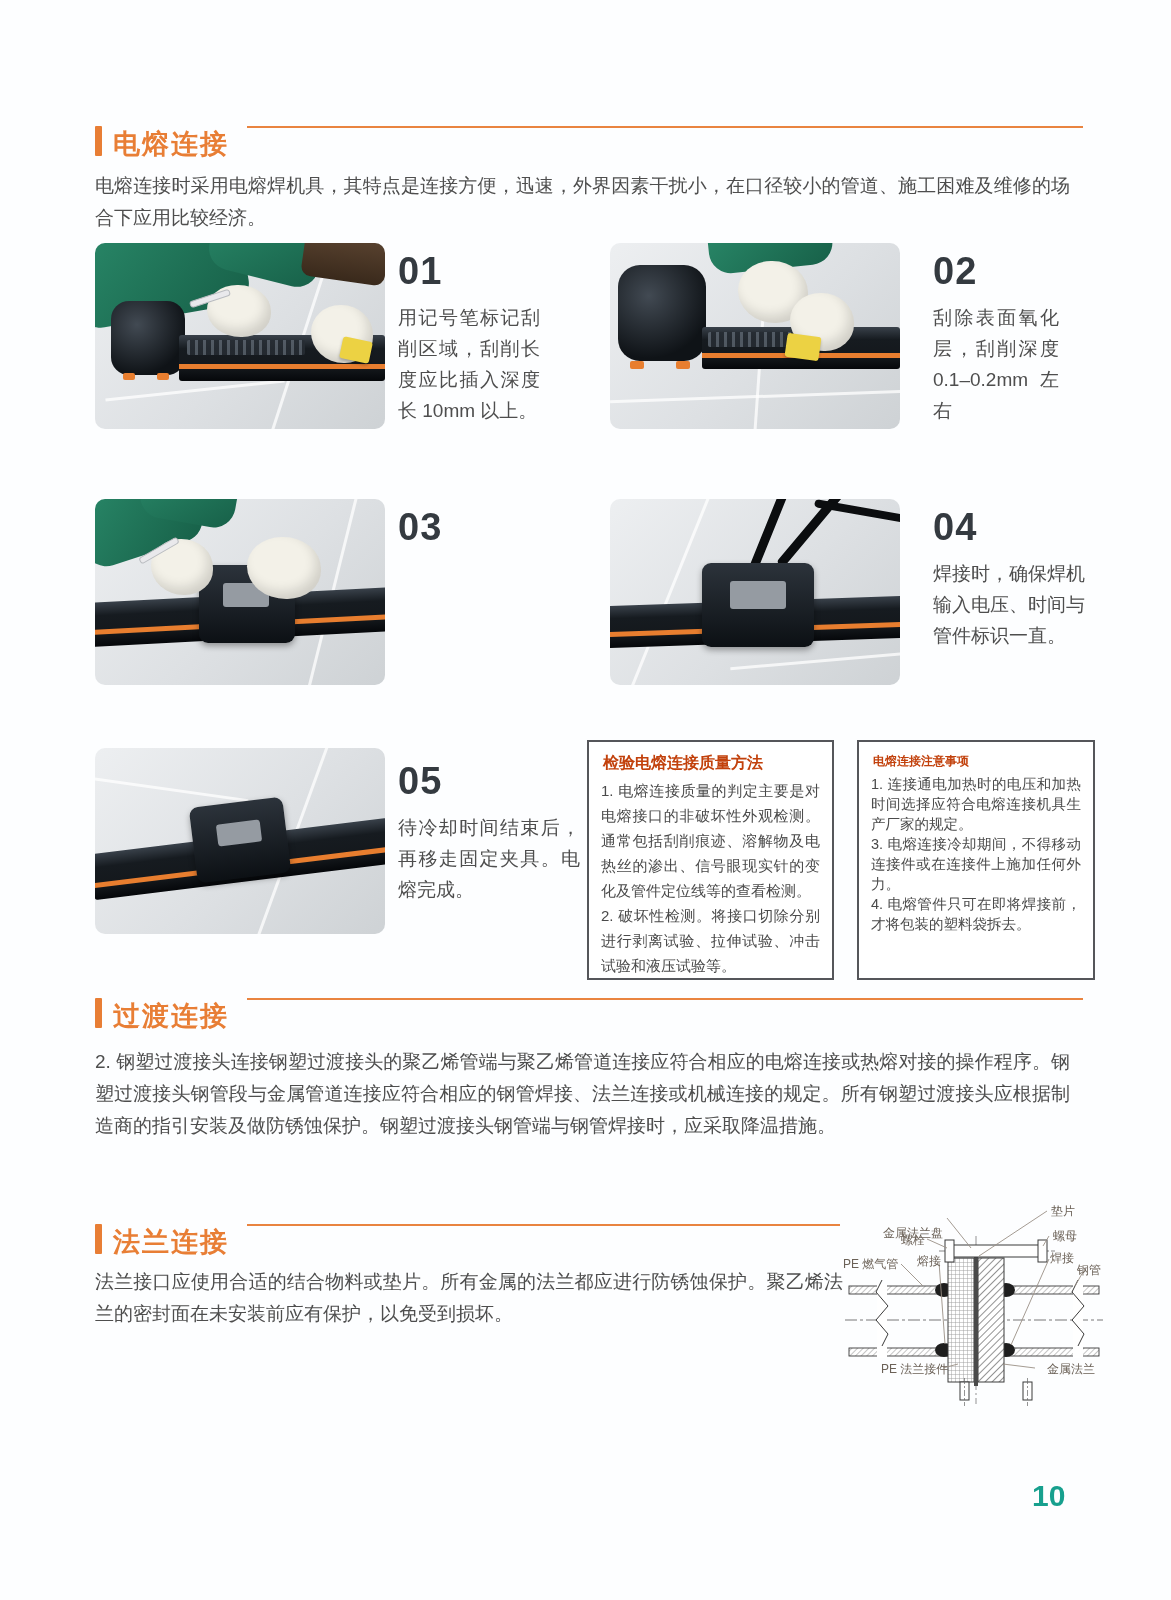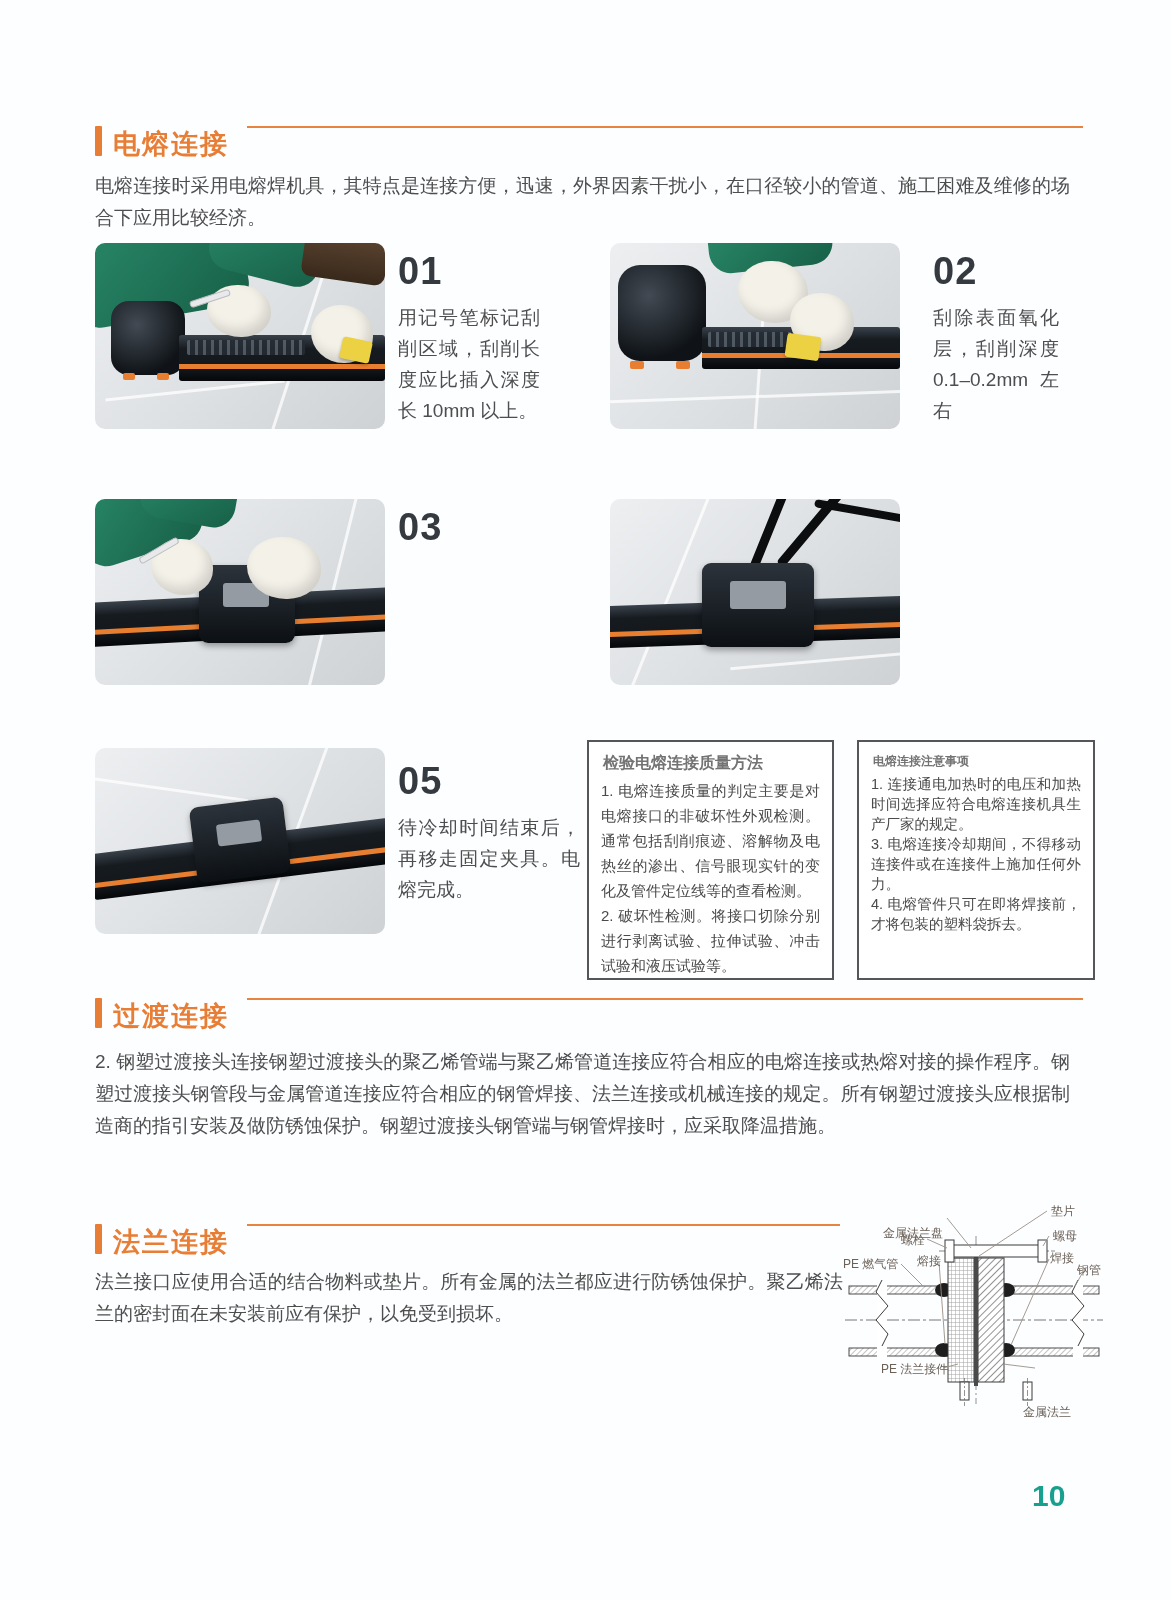--- a/index.html
+++ b/index.html
@@ -45,21 +45,21 @@
   .feet { position: absolute; background: #e87e2f; border-radius: 2px; }
   .glove { position: absolute; background: #f3f1e8; border-radius: 48% 52% 46% 54%; box-shadow: inset -5px -7px 12px rgba(0,0,0,.14); }
   .green { position: absolute; background: linear-gradient(140deg, #2a8a6a, #176048); border-radius: 22px; }
   .shoe { position: absolute; background: linear-gradient(#5a4330, #39291b); border-radius: 12px 18px 10px 10px; }
   .scraper { position: absolute; background: #ecd243; border-radius: 3px; box-shadow: 0 2px 3px rgba(0,0,0,.25); }
   .marker { position: absolute; background: #e9e9ec; border-radius: 3px; border: 1px solid #b9bcc0; }
   .cable { position: absolute; background: #0b0d0f; border-radius: 4px; }
 
   
   .infobox { position: absolute; border: 2px solid #55565a; background: #fff; padding: 9px 12px 6px 12px; }
-  .infobox-title { font-weight: bold; color: #737373; margin: 2px 0 4px 2px; }
+  .infobox-title { font-weight: bold; color: #c2410c; margin: 2px 0 4px 2px; }
   .infobox p { margin: 0; color: #4a4a4a; text-align: justify; }
   .infobox.loose .infobox-title { font-size: 16px; }
   .infobox.loose p { font-size: 15px; line-height: 25px; }
   .infobox.tight .infobox-title { font-size: 12px; }
   .infobox.tight p { font-size: 14.5px; line-height: 20px; }
 
   
   .diagram { position: absolute; left: 843px; top: 1198px; width: 262px; height: 212px; }
   .diagram svg { position: absolute; left: 0; top: 0; }
   .dlabel { position: absolute; font-size: 12px; color: #6b6157; white-space: nowrap; }
@@ -143,20 +143,24 @@
     <div class="seam" style="left:58px; top:-20px; width:3px; height:230px; transform:rotate(22deg);"></div>
     <div class="seam" style="left:120px; top:160px; width:190px; height:3px; transform:rotate(-5deg);"></div>
     <div class="cable" style="left:158px; top:-34px; width:9px; height:112px; transform:rotate(22deg);"></div>
     <div class="cable" style="left:198px; top:-24px; width:9px; height:102px; transform:rotate(40deg);"></div>
     <div class="cable" style="left:204px; top:8px; width:92px; height:8px; transform:rotate(10deg);"></div>
     <div class="pipe" style="left:-4px; top:102px; width:300px; height:42px; transform:rotate(-2deg);"></div>
     <div class="coupler" style="left:92px; top:64px; width:112px; height:84px;"></div>
     <div class="coupler-window" style="left:120px; top:82px; width:56px; height:28px;"></div>
   </div>
 
+  <div class="step" style="left:933px; top:508px; width:152px;">
+    <div class="step-num">04</div>
+    <div class="step-text">焊接时，确保焊机输入电压、时间与管件标识一直。</div>
+  </div>
 
   <div class="photo" style="left:95px; top:748px;">
     <div class="seam" style="left:196px; top:-18px; width:3px; height:224px; transform:rotate(20deg);"></div>
     <div class="seam" style="left:-6px; top:40px; width:160px; height:3px; transform:rotate(8deg);"></div>
     <div class="pipe" style="left:-4px; top:88px; width:300px; height:46px; transform:rotate(-7deg);"></div>
     <div class="coupler" style="left:98px; top:54px; width:94px; height:76px; transform:rotate(-7deg);"></div>
     <div class="coupler-window" style="left:122px; top:74px; width:44px; height:22px; transform:rotate(-7deg);"></div>
   </div>
 
   <div class="step" style="left:398px; top:762px; width:182px;">
@@ -261,18 +265,18 @@
     </svg>
     <span class="dlabel" style="left:40px; top:27px;text-align:right;">金属法兰盘</span>
     <span class="dlabel" style="left:208px; top:5px;">垫片</span>
     <span class="dlabel" style="left:58px; top:34px;">螺栓</span>
     <span class="dlabel" style="left:210px; top:30px;">螺母</span>
     <span class="dlabel" style="left:0px; top:58px;">PE 燃气管</span>
     <span class="dlabel" style="left:74px; top:55px;">熔接</span>
     <span class="dlabel" style="left:207px; top:52px;">焊接</span>
     <span class="dlabel" style="left:234px; top:64px;">钢管</span>
     <span class="dlabel" style="left:38px; top:163px;">PE 法兰接件</span>
-    <span class="dlabel" style="left:180px; top:163px;margin-top:43px;">金属法兰</span>
+    <span class="dlabel" style="left:204px; top:163px;">金属法兰</span>
   </div>
 
   <div class="pagenum">10</div>
 
 </div>
 
 </body></html>

